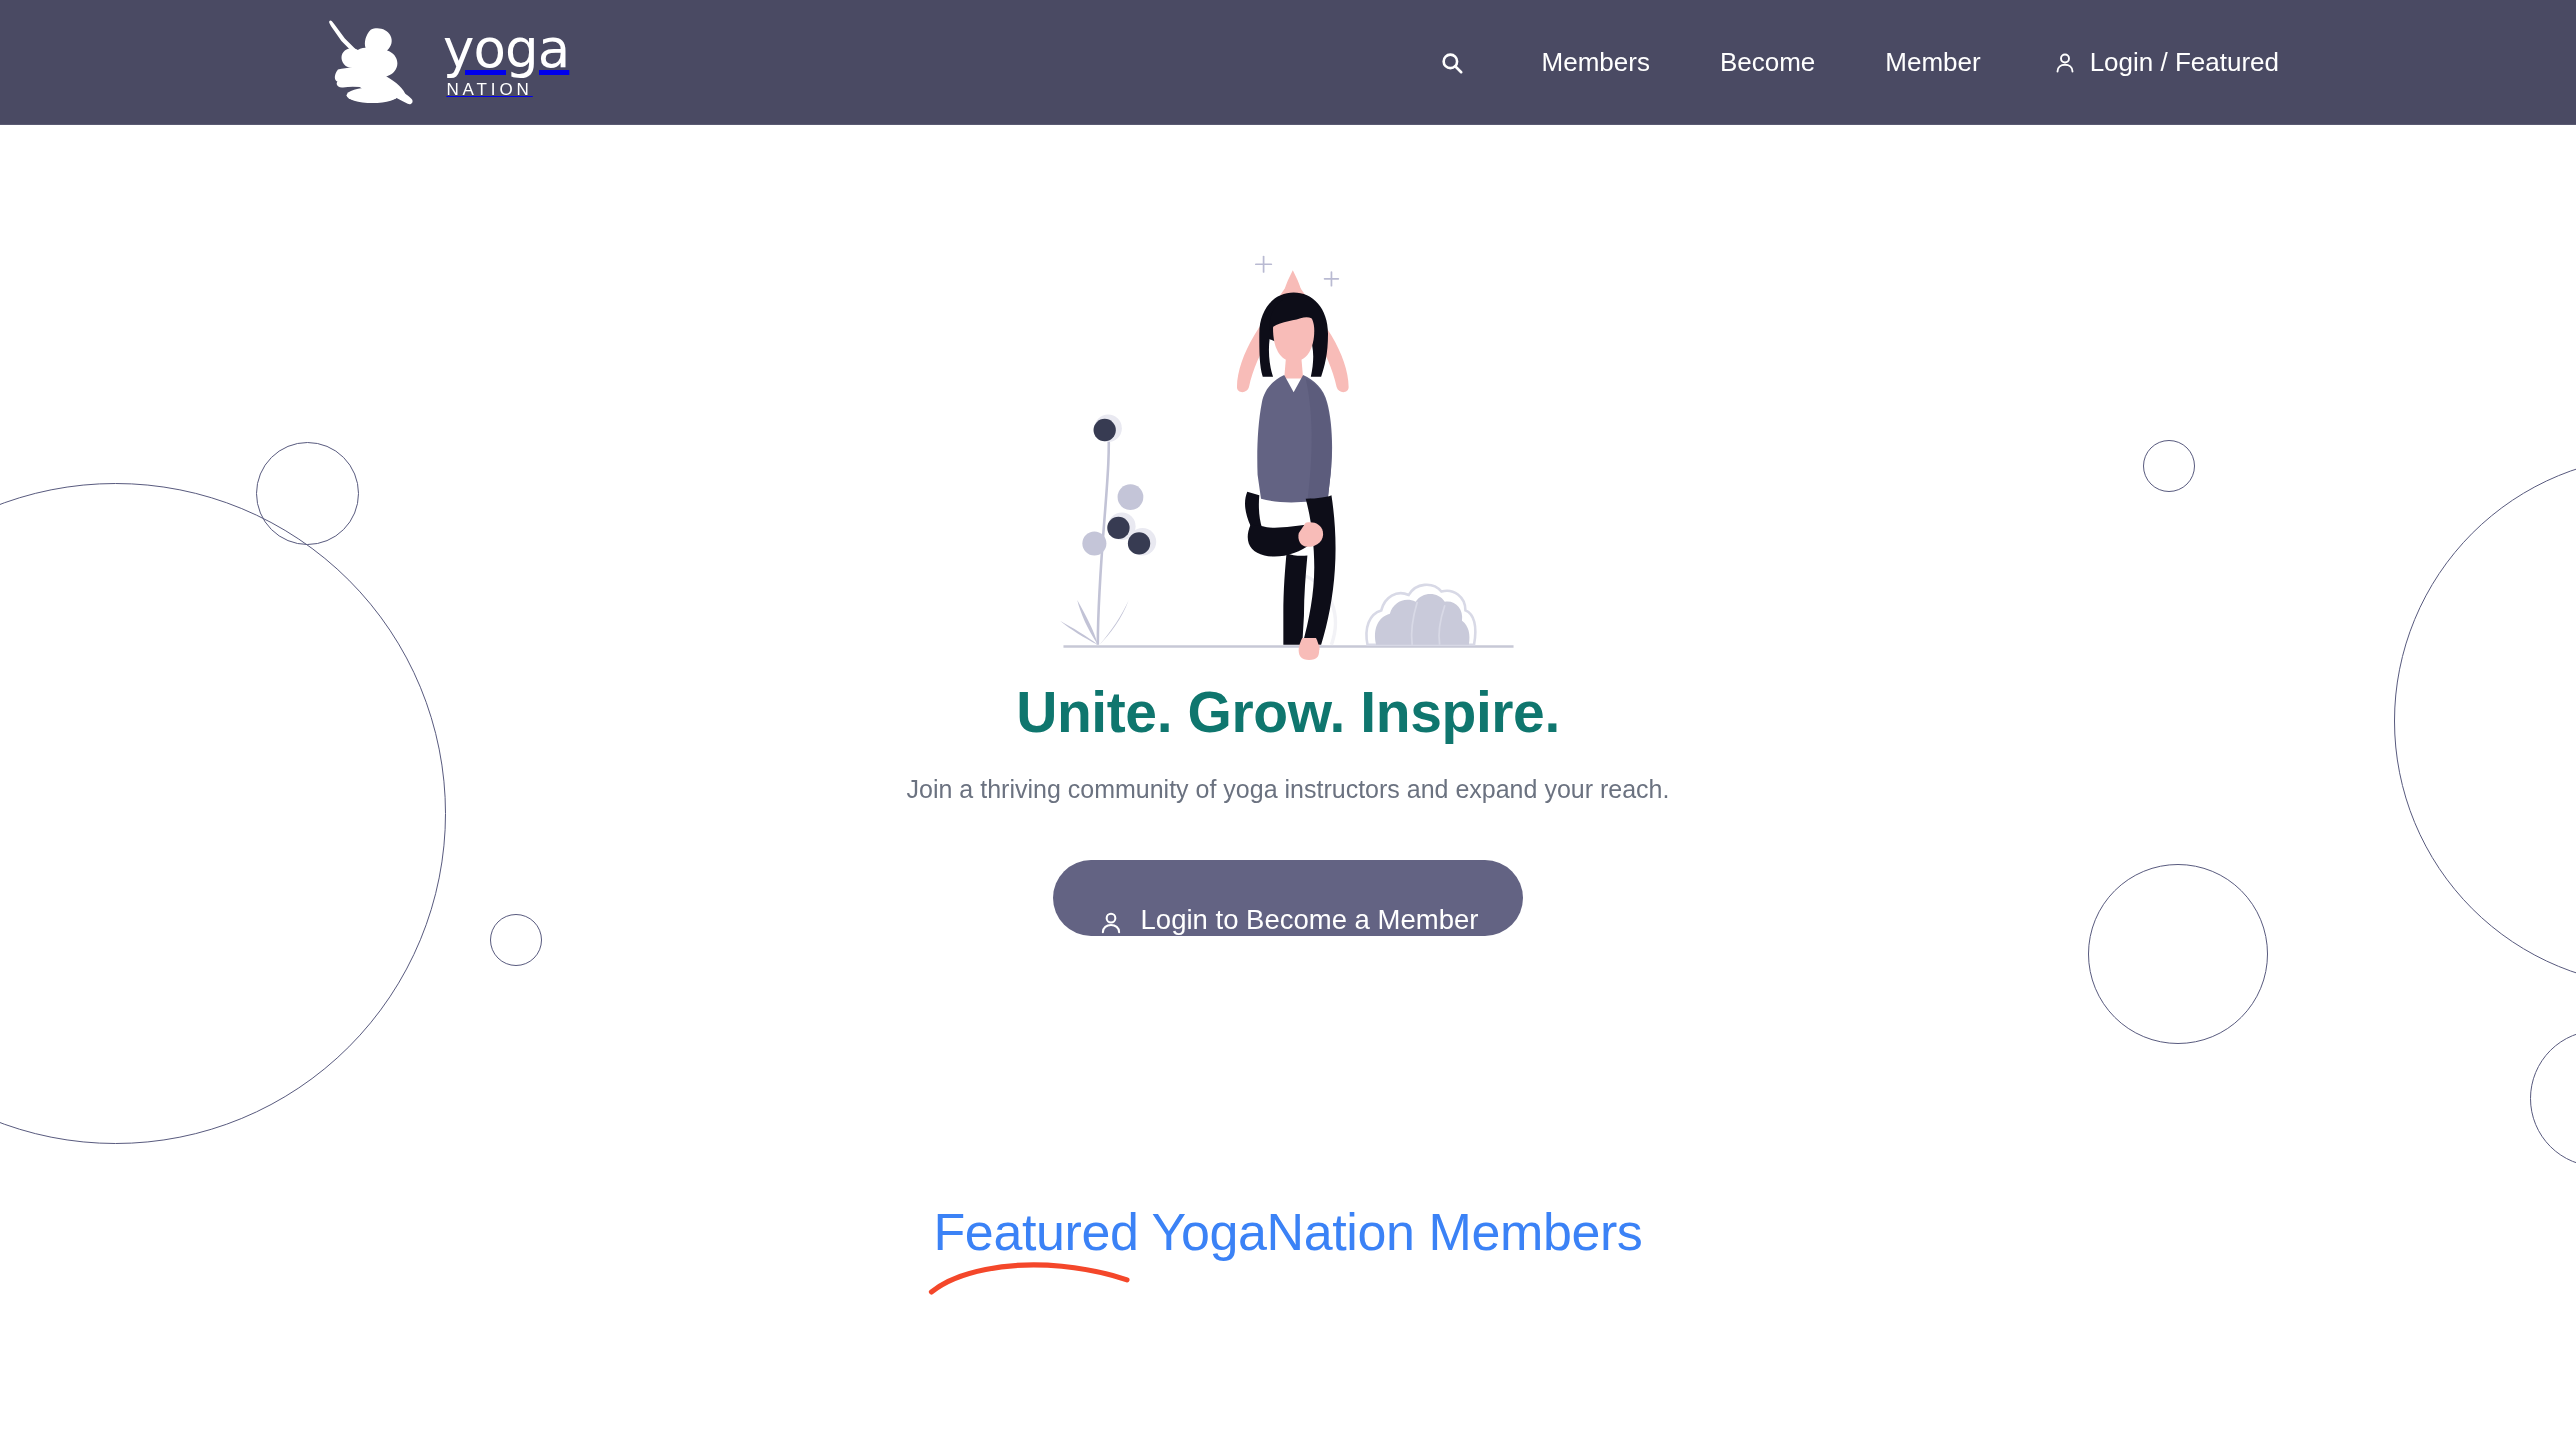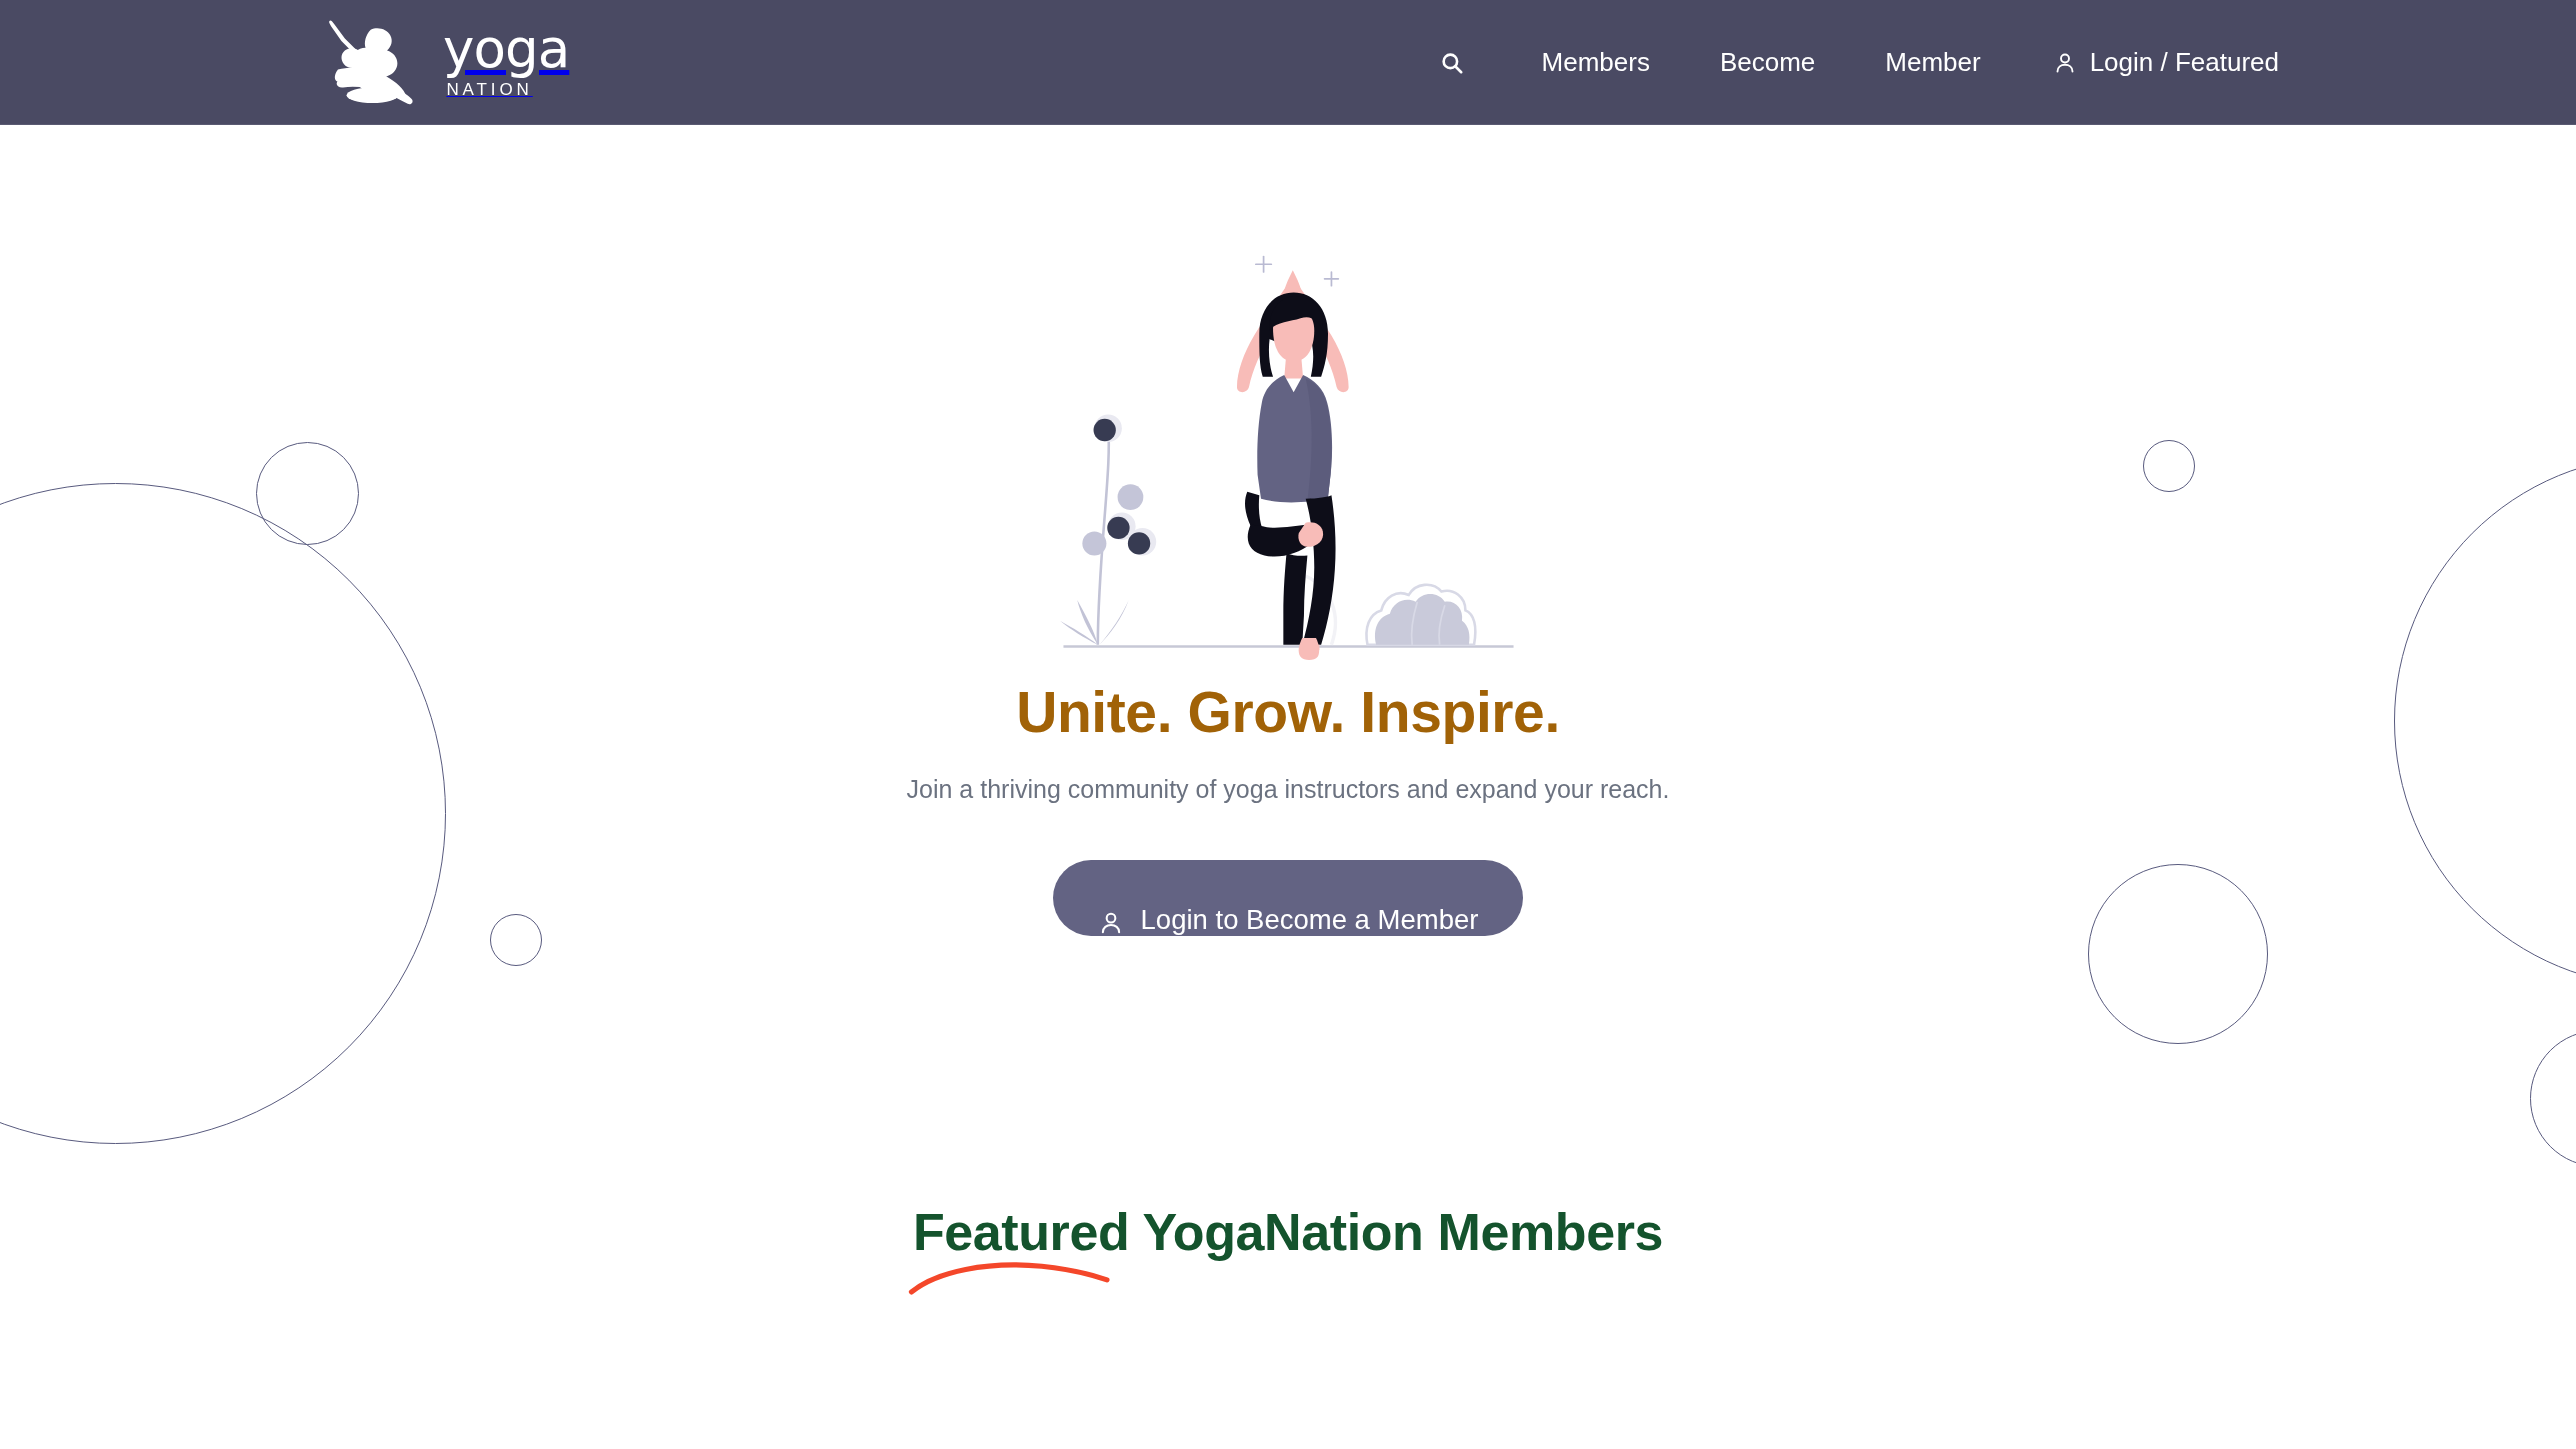--- a/index.html
+++ b/index.html
@@ -120,21 +120,21 @@
     flex-direction: column;
     align-items: center;
   }
 
   #hero-illustration { margin-top: 116px; width: 481px; height: 421px; display: block; }
 
   #hero-title {
     margin-top: 17px;
     font-size: 57px;
     font-weight: bold;
-    color: #a16207;
+    color: #0f766e;
     letter-spacing: -0.4px;
     text-align: center;
   }
 
   #hero-subtitle {
     margin-top: 30px;
     font-size: 25px;
     color: #6b7280;
     text-align: center;
   }
@@ -162,22 +162,22 @@
     left: 0;
     width: 2576px;
     z-index: 10;
     display: flex;
     flex-direction: column;
     align-items: center;
   }
   #featured-heading-wrap { position: relative; display: inline-block; }
   #featured-heading {
     font-size: 52px;
-    font-weight: bold;
-    color: #14532d;
+    font-weight: normal;
+    color: #3b82f6;
     letter-spacing: -0.4px;
     white-space: nowrap;
   }
   #featured-underline {
     position: absolute;
     left: -5.2px;
     top: 52px;
     width: 223px;
     height: 45px;
     overflow: visible;

